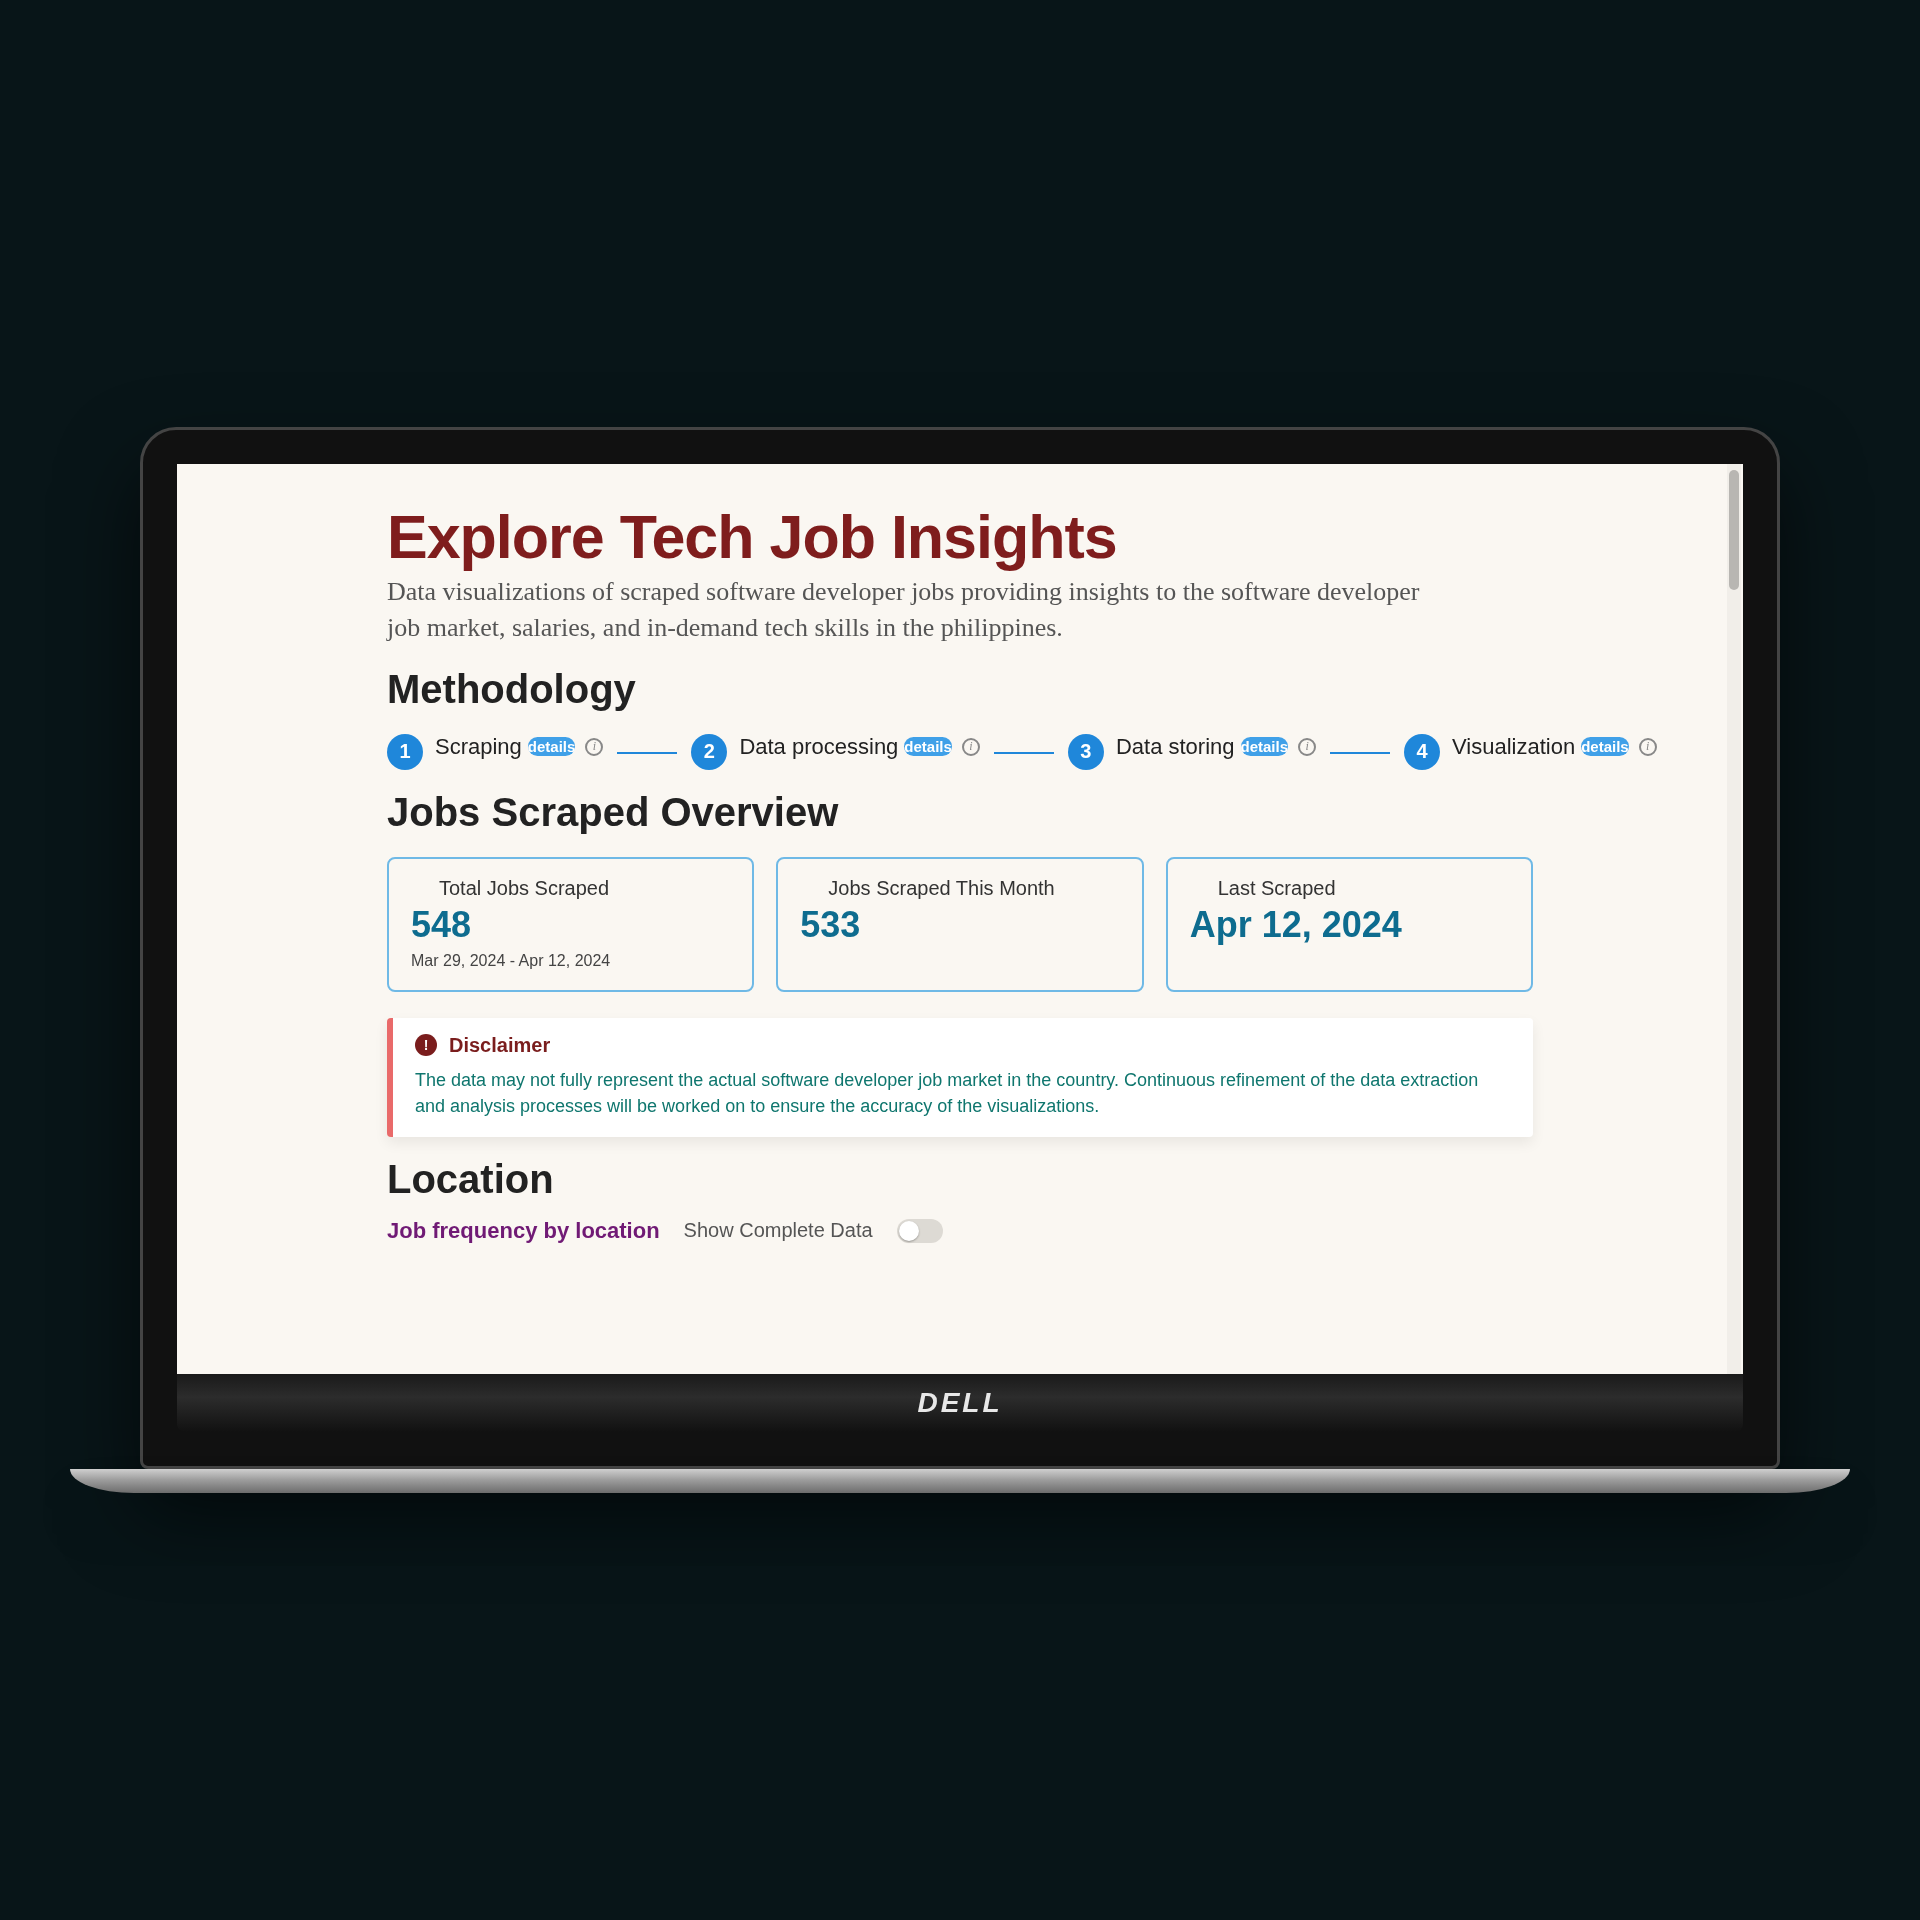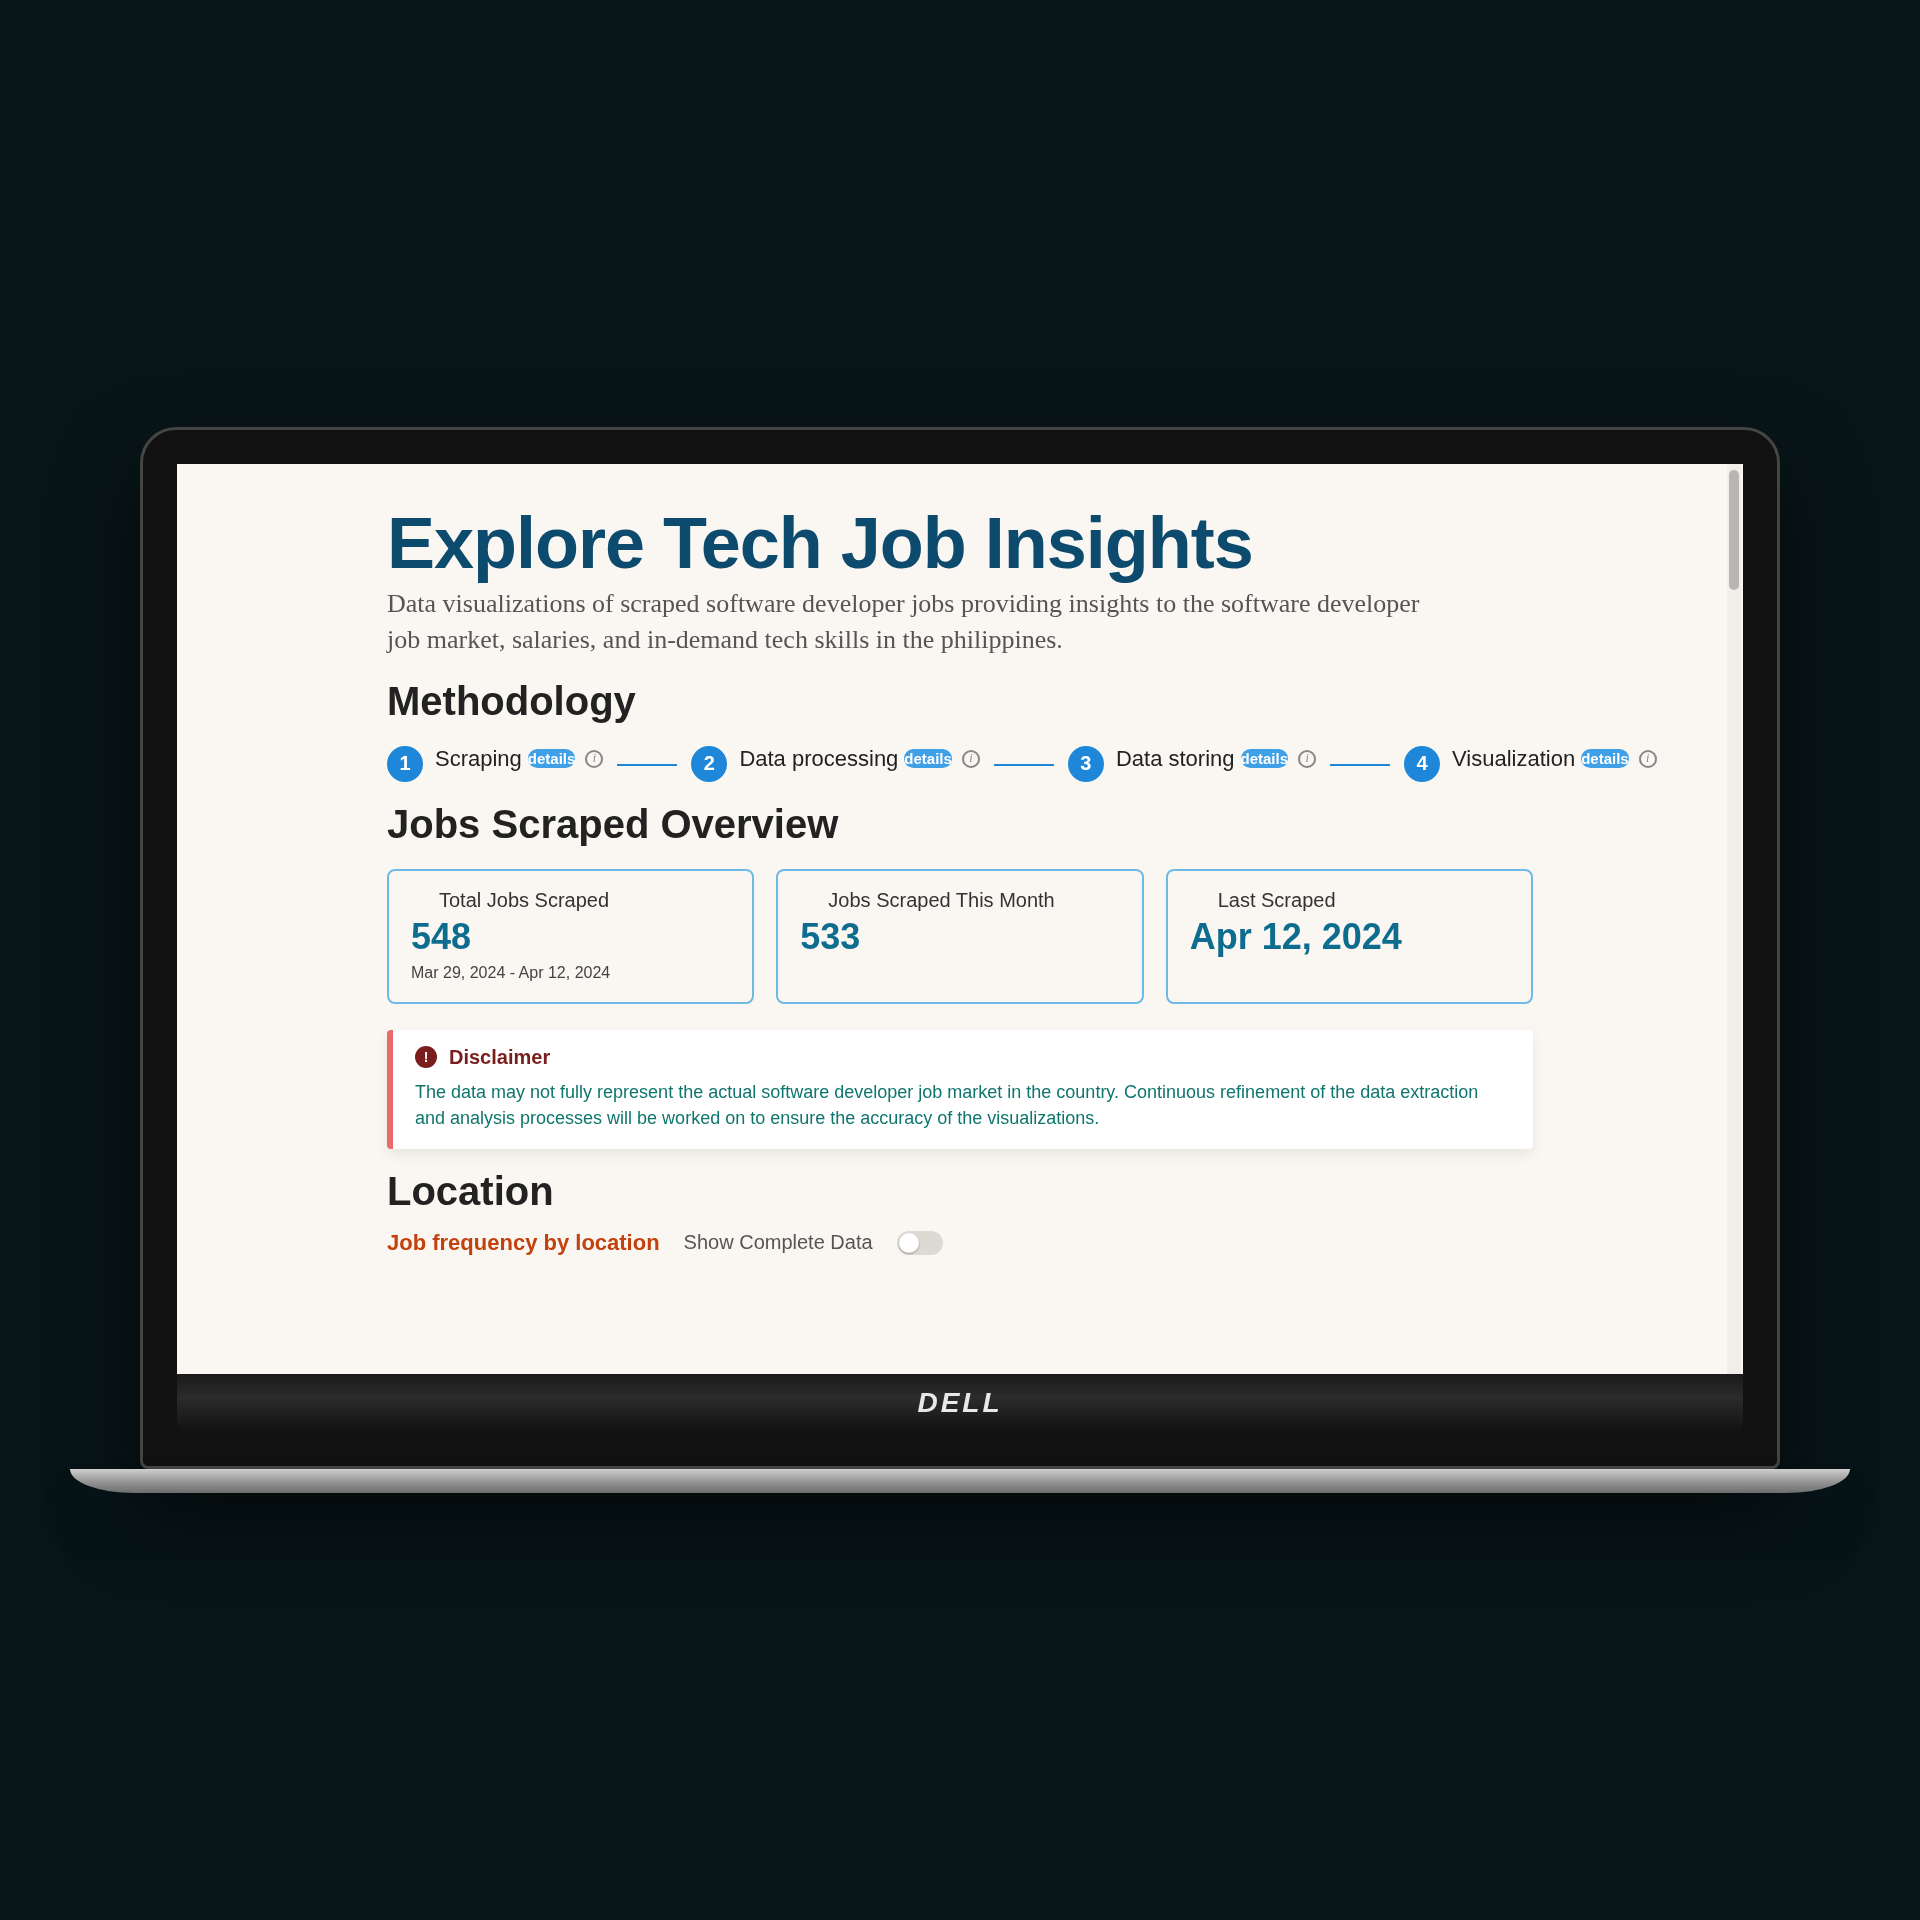--- a/index.html
+++ b/index.html
@@ -66,24 +66,24 @@
     border-radius: 0 0 80px 80px / 0 0 30px 30px;
     box-shadow: 0 30px 45px -10px rgba(0,0,0,.6);
   }
 
   
   .page {
     padding: 38px 210px 20px 210px;
     color: #2b2b2b;
   }
   .page h1 {
-    font-size: 72px;
+    font-size: 61px;
     font-weight: 700;
     letter-spacing: -1px;
-    color: #0c4a6e;
+    color: #7f1d1d;
   }
   .lead {
     margin-top: 2px;
     font-size: 26px;
     line-height: 1.4;
     color: #555;
     max-width: 1060px;
     font-family: Liberation Serif, serif;
   }
   .page h2 {
@@ -183,21 +183,21 @@
     display: inline-flex; align-items: center; justify-content: center;
     font-size: 14px; font-weight: 700;
   }
   .disc-body { margin-top: 10px; font-size: 18px; line-height: 1.45; color: #0f766e; }
 
   
   .loc-row {
     display: flex; align-items: center; gap: 24px;
     margin-top: 16px;
   }
-  .loc-sub { font-size: 22px; font-weight: 600; color: #c2410c; }
+  .loc-sub { font-size: 22px; font-weight: 600; color: #701a75; }
   .toggle-label { font-size: 20px; color: #555; }
   .toggle {
     width: 46px; height: 24px;
     background: #dddad4;
     border-radius: 14px;
     position: relative;
   }
   .toggle::after{
     content:"";
     position:absolute; left:2px; top:2px;

